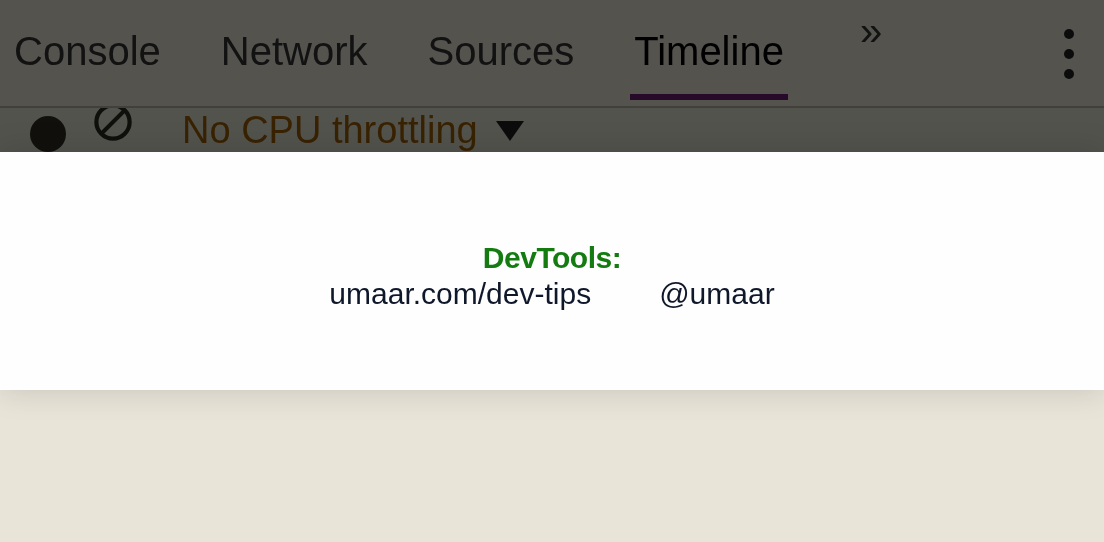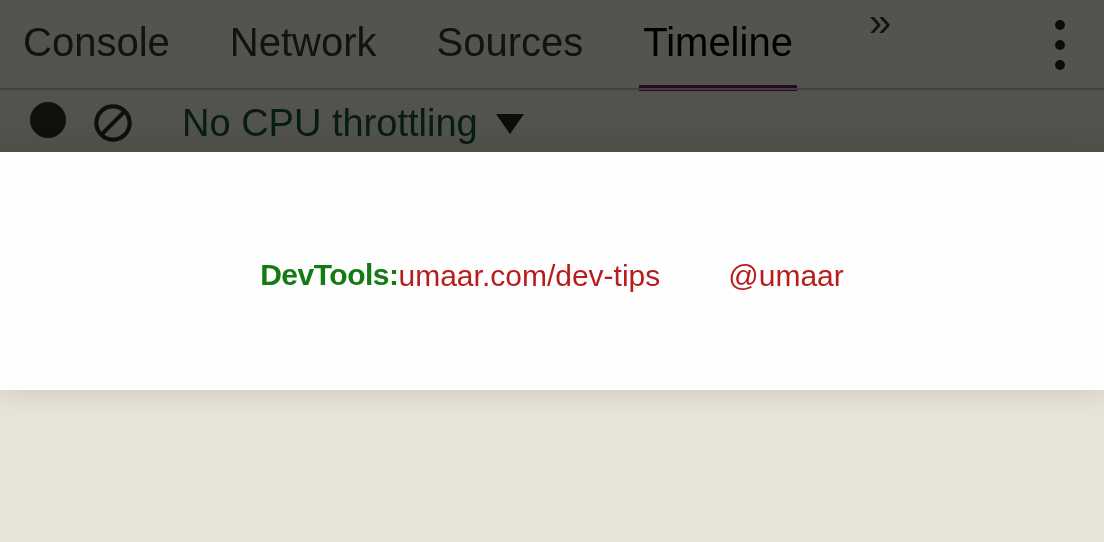--- a/index.html
+++ b/index.html
@@ -17,24 +17,24 @@
     }
     
     
     .dimmed {
       filter: brightness(0.35);
       pointer-events: none;
     }
     
     
     .tab-bar {
-      height: 90px;
+      height: 108px;
       display: flex;
       align-items: center;
-      padding: 0 19px;
+      padding: 0 10px;
       background: #f0ece0;
       position: relative;
     }
     .tab-bar .tabs {
       display: flex;
       gap: 52px;
       font-size: 40px;
       color: #333;
       flex: 1;
     }
@@ -71,25 +71,25 @@
       right: 0;
       height: 2px;
       background: #bbb7a9;
     }
     
     
     .toolbar {
       height: 62px;
       background: #edece0;
       display: flex;
-      align-items: flex-start;
-      padding: 12px 30px;
+      align-items: flex-end;
+      padding: 18px 30px;
       gap: 26px;
       font-size: 38px;
-      color: #14532d;
+      color: #a16207;
     }
     .record-dot {
       width: 36px;
       height: 36px;
       background: #302f25;
       border-radius: 50%;
     }
     .clear-icon svg {
       width: 42px;
       height: 42px;
@@ -110,21 +110,21 @@
     
     
     .title-card {
       position: absolute;
       top: 152px;
       left: 0;
       right: 0;
       height: 238px;
       background: #fefefe;
       display: flex;
-      flex-direction: row;
+      flex-direction: column;
       align-items: center;
       justify-content: center;
       padding-top: 10px;
       z-index: 10;
       box-shadow: 0 0 30px rgba(0,0,0,0.15);
     }
     .title-card .pretitle {
       font-family: "Arial Narrow", Arial, sans-serif;
       font-stretch: condensed;
       font-weight: 700;
@@ -149,21 +149,21 @@
       color: #111;
       font-size: 40px;
       letter-spacing: -0.5px;
       margin-bottom: 10px;
     }
     .title-card .links {
       display: flex;
       gap: 68px;
       font-family: Arial, sans-serif;
       font-size: 30px;
-      color: #b91c1c;
+      color: #0f172a;
     }
     .title-card .links span {
       cursor: pointer;
     }
   </style>
 </head>
 <body>
 
 <div class="dimmed">
   <div class="tab-bar">

